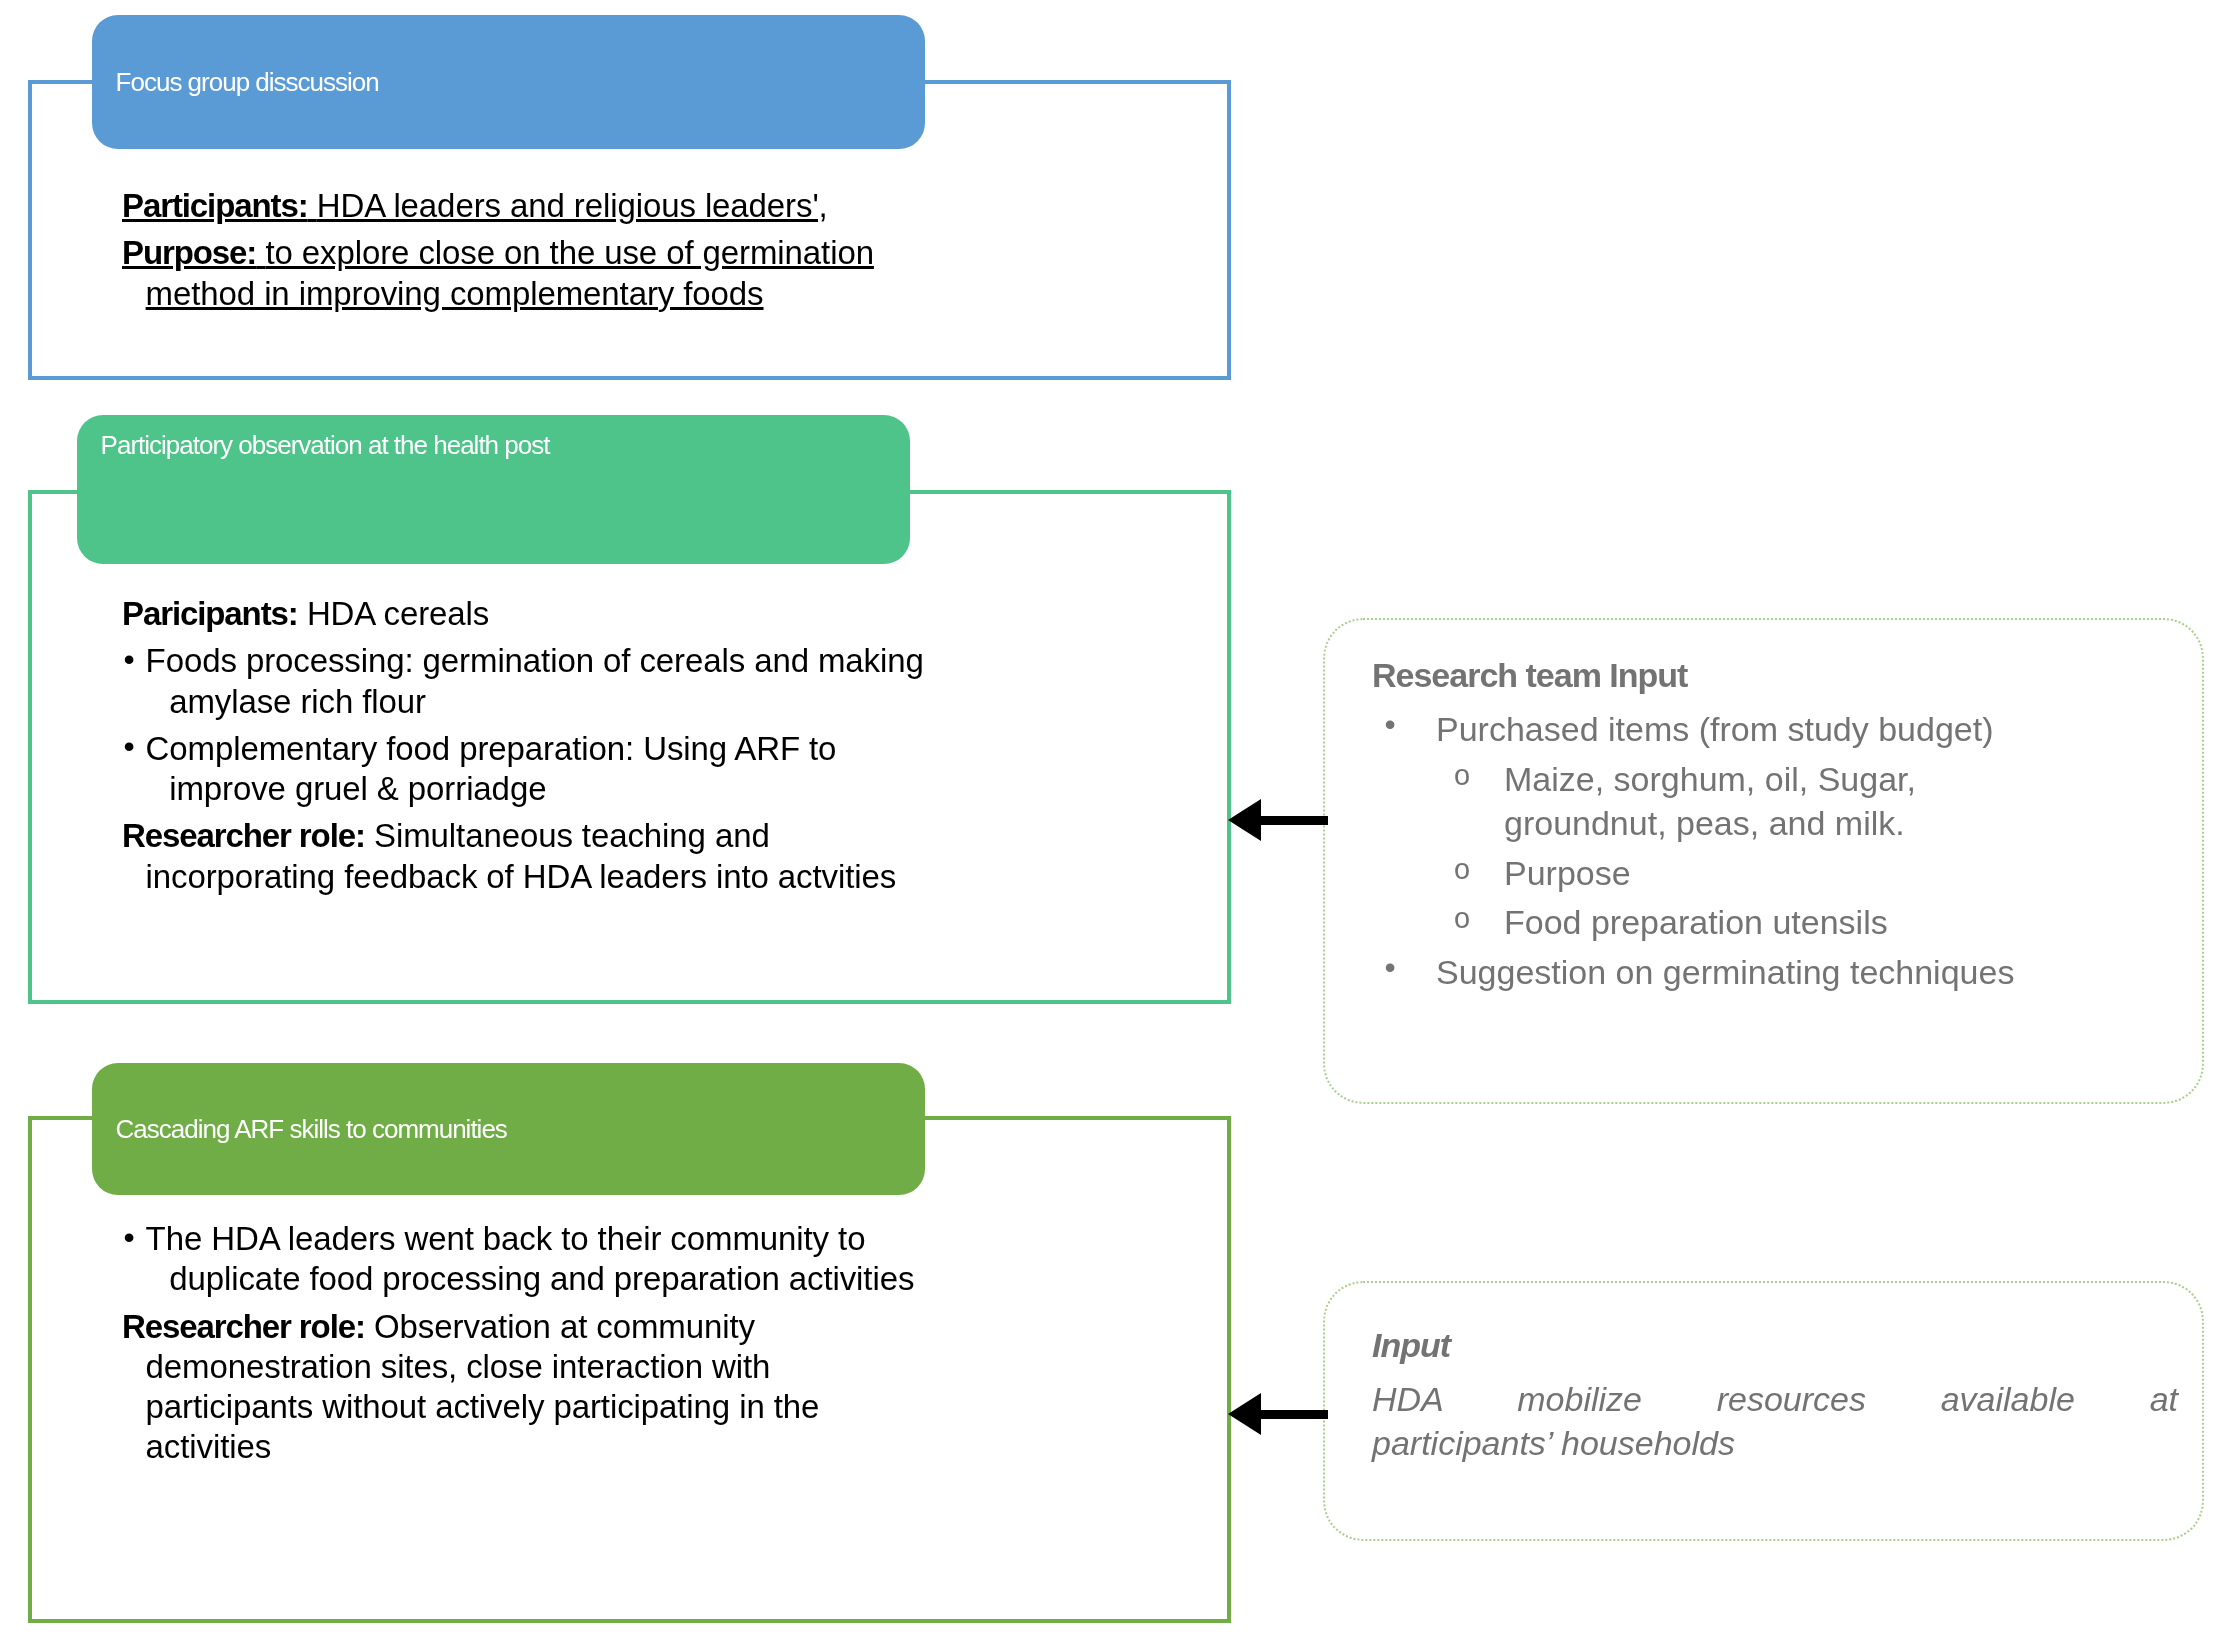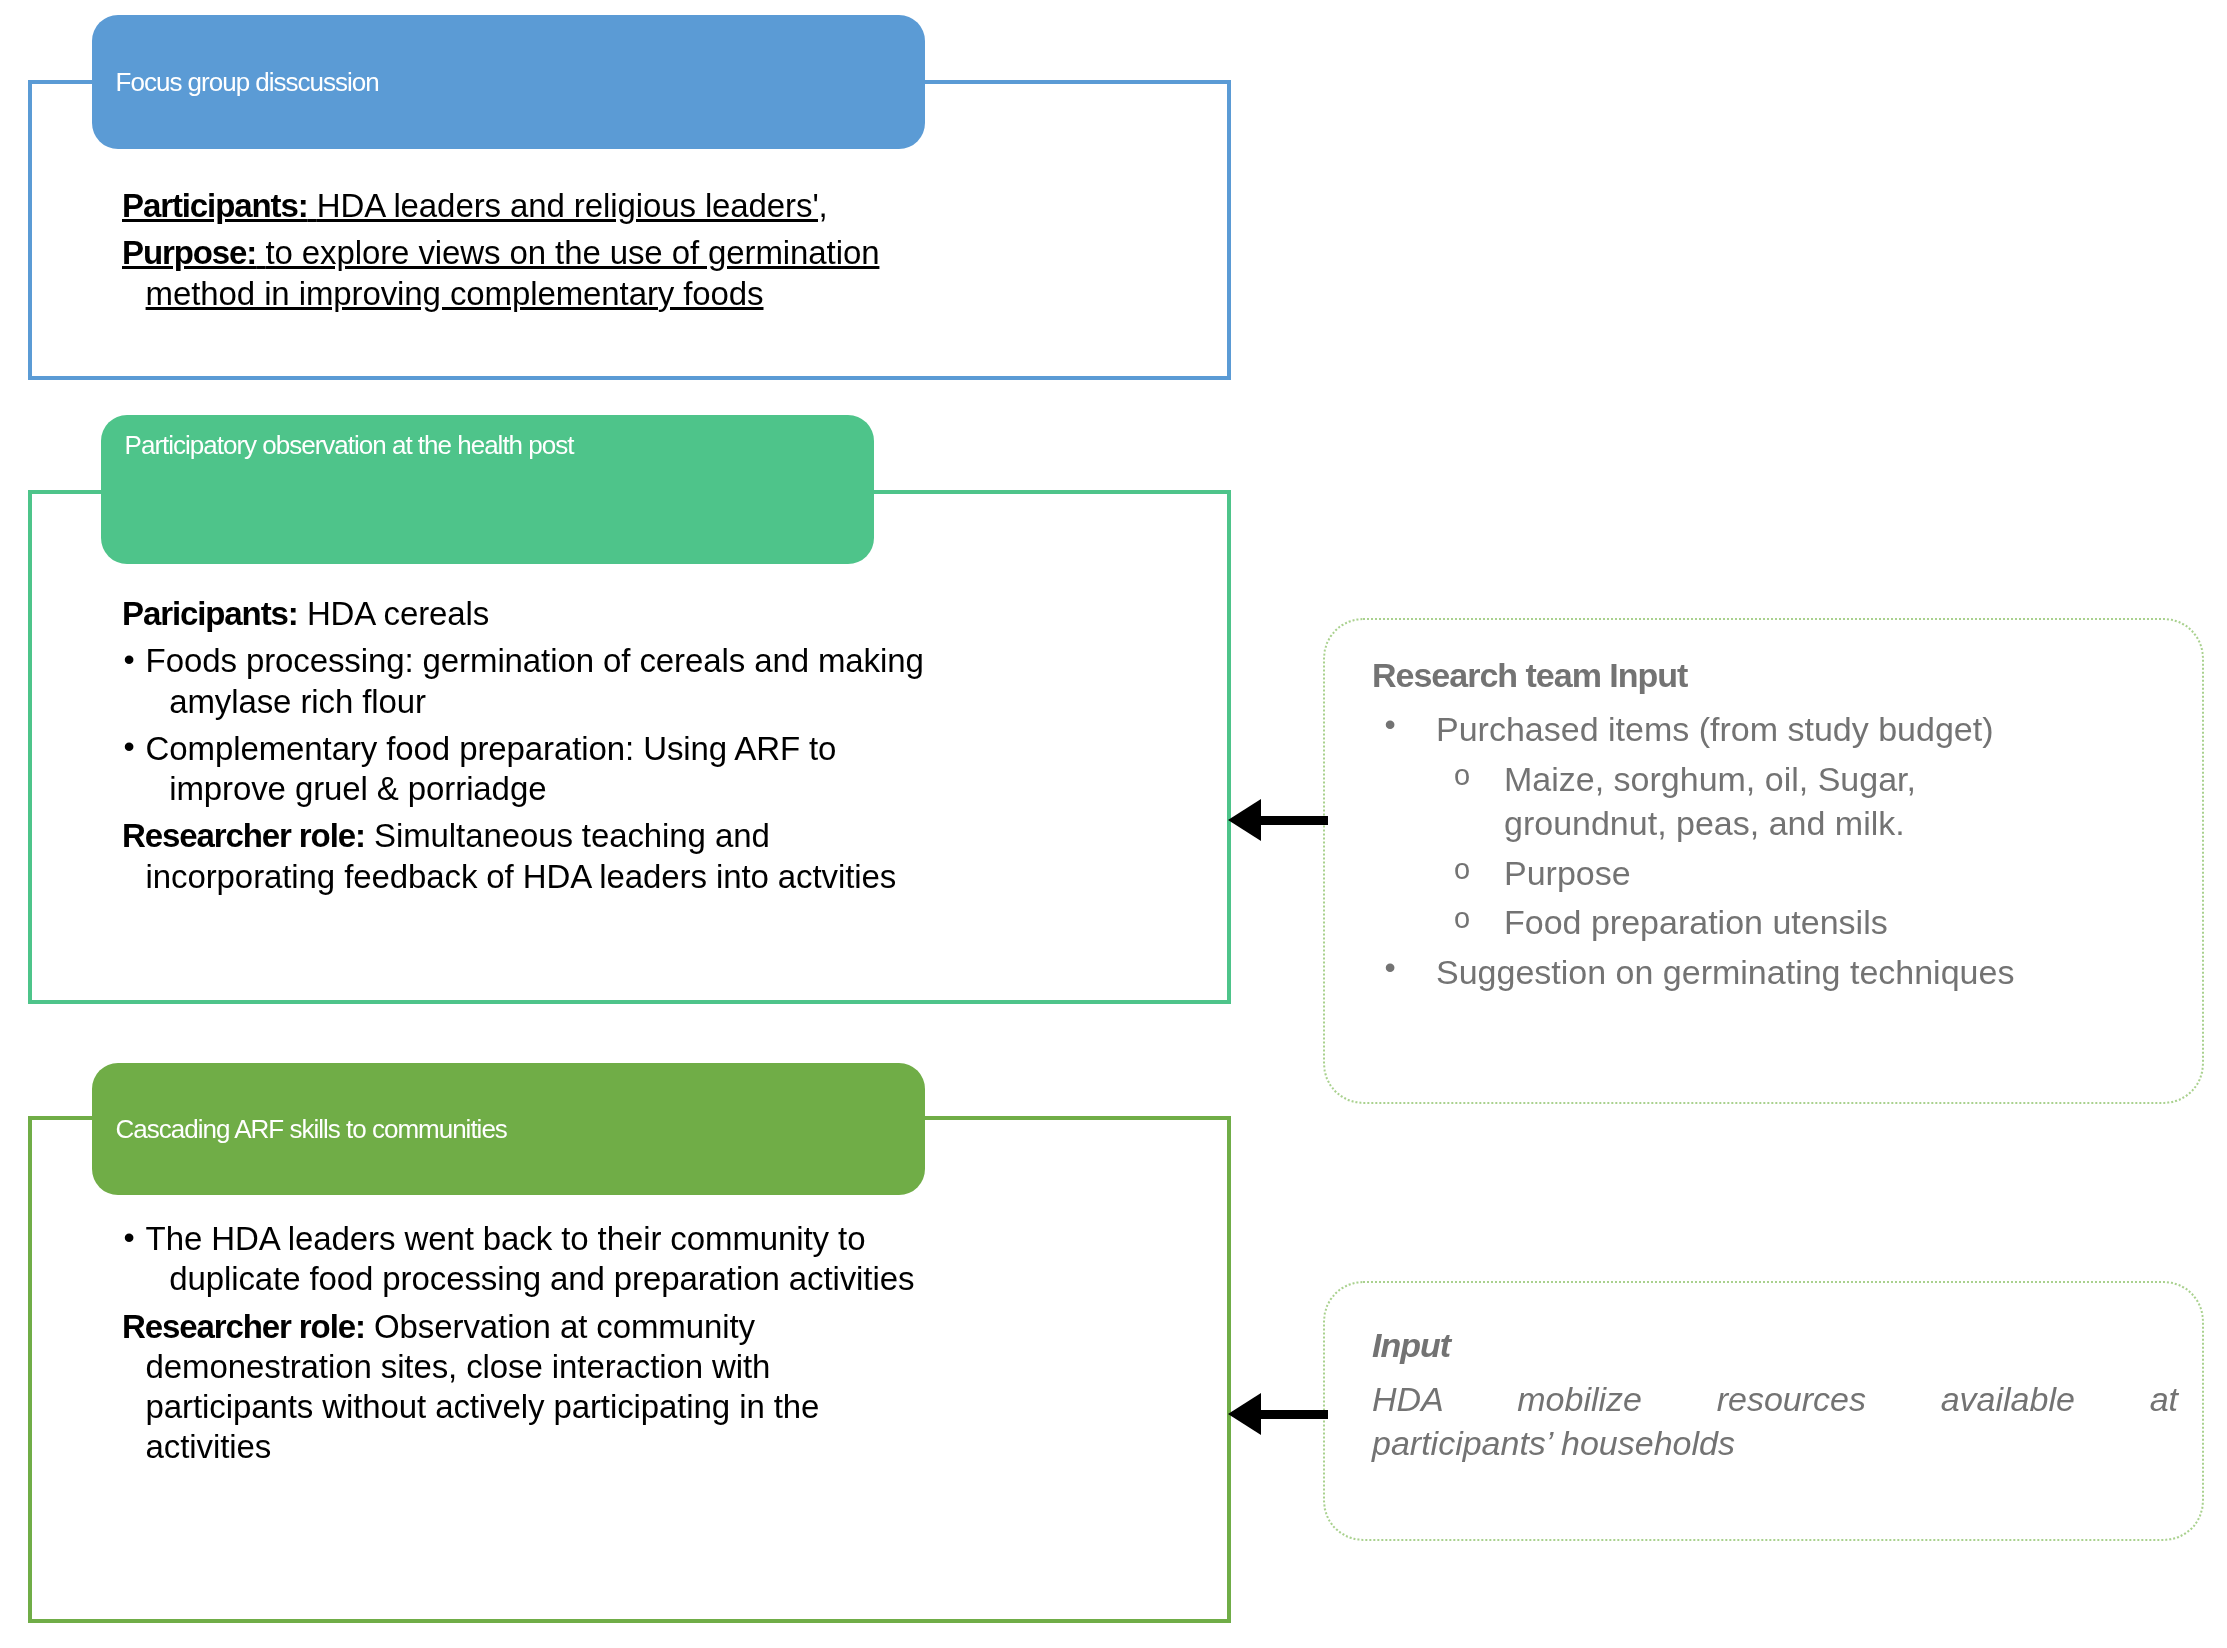--- a/index.html
+++ b/index.html
@@ -60,28 +60,28 @@
     <span class="pill-text">Focus group disscussion</span>
   </div>
 
   <div class="body" style="left:122px;top:186px;width:1084px;text-decoration:underline;">
     <p>
       <span class="lbl">Participants:</span>
       <span class="txt">HDA leaders and religious leaders',</span>
     </p>
     <p>
       <span class="lbl">Purpose:</span>
-      <span class="txt">to explore views on the use of germination</span>
+      <span class="txt">to explore close on the use of germination</span>
       <span class="txt ind">method in improving complementary foods</span>
     </p>
   </div>
 
   <div class="pbox teal" style="left:28px;top:490px;width:1203px;height:514px;"></div>
 
-  <div class="pill teal" style="left:101px;top:415px;width:773px;height:149px;align-items:flex-start;padding-top:15.3px;">
+  <div class="pill teal" style="left:77px;top:415px;width:833px;height:149px;align-items:flex-start;padding-top:15.3px;">
     <span class="pill-text">Participatory observation at the health post</span>
   </div>
 
   <div class="body" style="left:122px;top:594px;width:1090px;">
     <p>
       <span class="lbl">Paricipants:</span>
       <span class="txt">HDA cereals</span>
     </p>
     <p class="bullet">
       <span class="txt">Foods processing: germination of cereals and making</span>

